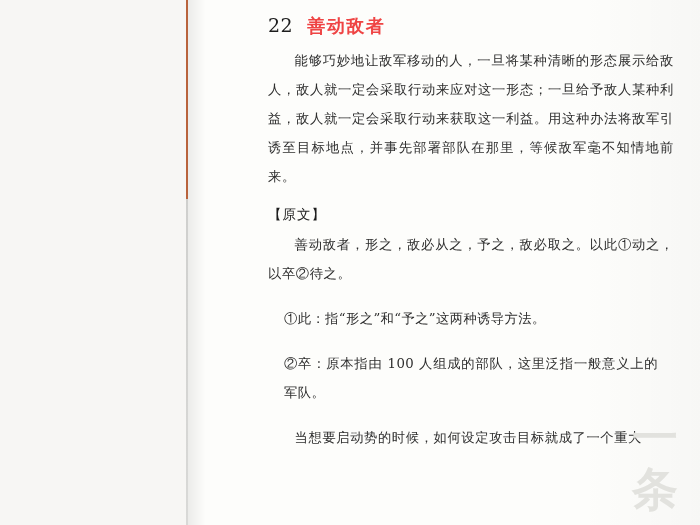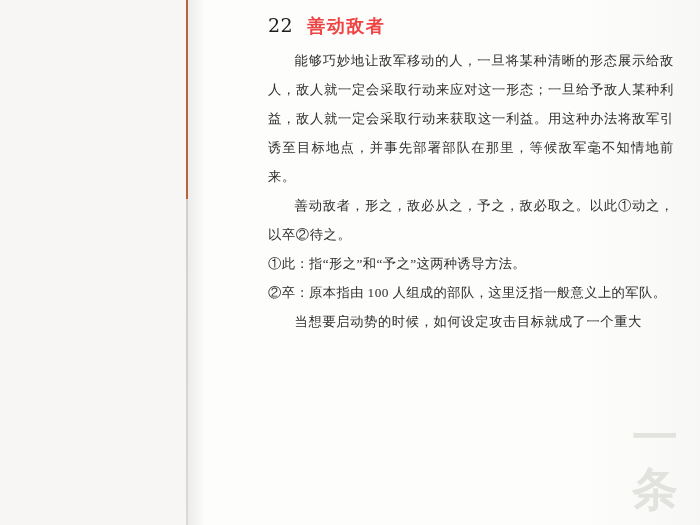--- a/index.html
+++ b/index.html
@@ -98,23 +98,22 @@
     color: #1d1d1d;
     margin: 15px 0 6px 0;
     font-weight: 400;
   }
 
   .note-block {
     font-size: 13.3px;
     line-height: 29px;
     text-align: justify;
     letter-spacing: 0.4px;
-    margin: 0;
+    margin: 16px;
     color: #2e2e2e;
-    font-family: Liberation Serif, serif;
   }
 
   
   .watermark {
     position: absolute;
     right: 14px;
     bottom: 10px;
     width: 62px;
     text-align: center;
     color: #e2e2de;
@@ -146,20 +145,21 @@
 
   <div class="content">
 
     <div class="chapter-head">
       <span class="chapter-num">22</span>
       <span class="chapter-title">善动敌者</span>
     </div>
 
     <p class="para indent">能够巧妙地让敌军移动的人，一旦将某种清晰的形态展示给敌人，敌人就一定会采取行动来应对这一形态；一旦给予敌人某种利益，敌人就一定会采取行动来获取这一利益。用这种办法将敌军引诱至目标地点，并事先部署部队在那里，等候敌军毫不知情地前来。</p>
 
+    <div class="section-label">【原文】</div>
     <p class="para indent">善动敌者，形之，敌必从之，予之，敌必取之。以此①动之，以卒②待之。</p>
 
     <p class="note-block first">①此：指“形之”和“予之”这两种诱导方法。</p>
     <p class="note-block">②卒：原本指由 100 人组成的部队，这里泛指一般意义上的军队。</p>
 
     <p class="para indent">当想要启动势的时候，如何设定攻击目标就成了一个重大</p>
 
   </div>
 
   <div class="sheen"></div>

